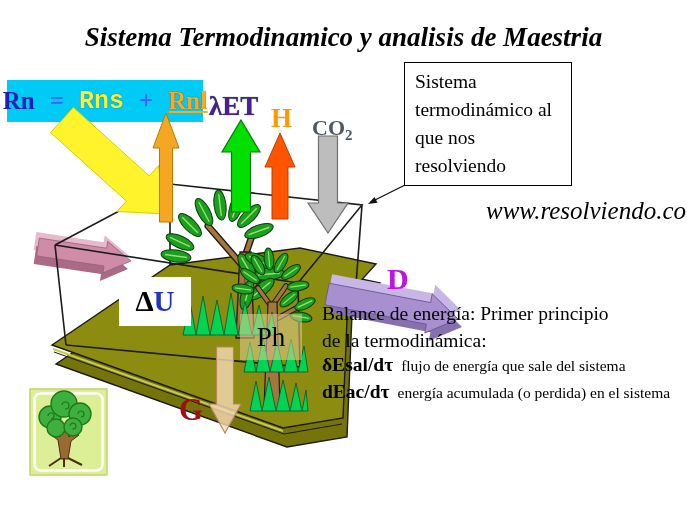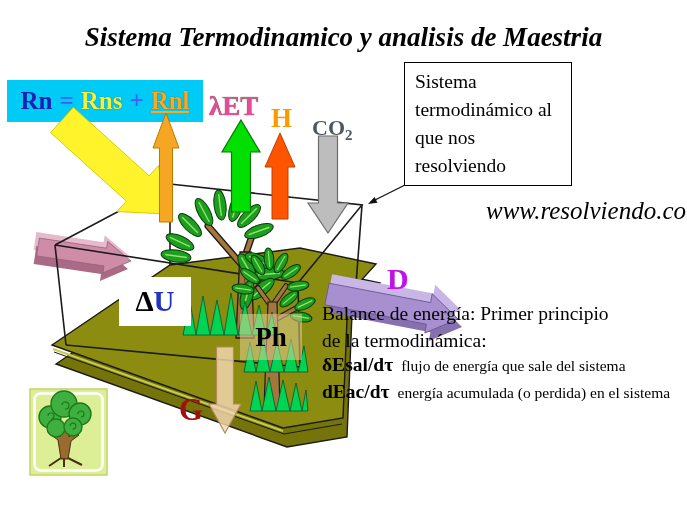--- a/index.html
+++ b/index.html
@@ -3,38 +3,38 @@
 <meta charset="utf-8">
 <style>
   html,body{margin:0;padding:0;background:#fff;}
   #stage{position:relative;width:687px;height:506px;overflow:hidden;background:#fff;
          font-family:"Liberation Serif",serif;}
   .abs{position:absolute;}
   #title{top:22px;left:0;right:0;text-align:center;font-size:27px;font-weight:bold;
          font-style:italic;color:#000;z-index:5;}
   
   #rn-panel{left:7px;top:80px;width:196px;height:42px;background:#00CBF7;z-index:1;
-            display:flex;align-items:center;justify-content:center;gap:7px;
+            display:flex;align-items:center;justify-content:center;gap:15px;
             font-size:25px;font-weight:bold;}
   #rn-panel .rn{color:#1F1FB4;}
   #rn-panel .op{color:#3E5CFF;}
-  #rn-panel .rns{color:#F2F23E;text-shadow:0 0 1px #223366;}
+  #rn-panel .rns{color:#F2F23E;text-shadow:0 0 1px #223366;font-family:Liberation Mono, monospace;}
   #rn-panel .rnl{color:#FFA81F;text-shadow:0 0 1px #553300;text-decoration:underline;}
   svg#diagram{position:absolute;left:0;top:0;z-index:2;}
   .flux{position:absolute;font-weight:bold;z-index:5;line-height:1;}
-  #lbl-let{left:209px;top:93px;font-size:27px;color:#ec4899;text-shadow:0 0 1px #005500;}
+  #lbl-let{left:209px;top:93px;font-size:27px;color:#4c1d95;text-shadow:0 0 1px #005500;}
   #lbl-h{left:271px;top:105px;font-size:27px;color:#FF9900;}
   #lbl-co2{left:312px;top:117px;font-size:22px;color:#4D5766;}
   #lbl-co2 sub{font-size:15px;}
   #lbl-du{left:119px;top:277px;width:72px;height:49px;background:#fff;z-index:4;
           display:flex;align-items:center;justify-content:center;font-size:29px;font-weight:bold;}
   #lbl-du .u{color:#2233C0;}
   #lbl-ph{left:240px;top:314px;width:62px;height:46px;background:rgba(226,207,146,0.55);
           z-index:4;display:flex;align-items:center;justify-content:center;
-          font-size:27px;font-weight:bold;color:#000;}
+          font-size:27px;font-weight:normal;color:#000;}
   #lbl-g{left:179px;top:394px;font-size:31px;color:#A01010;}
   #lbl-d{left:387px;top:264px;font-size:30px;color:#BE12E8;}
   #sys-note{left:404px;top:62px;width:146px;background:#fff;border:1.6px solid #000;
             padding:5px 10px;font-size:19.5px;line-height:28px;color:#000;z-index:3;}
   #website{right:1px;top:197px;font-size:25px;font-weight:normal;font-style:italic;
            color:#000;white-space:nowrap;z-index:5;}
   #balance{left:322px;top:300px;width:364px;color:#000;z-index:5;}
   #balance .hd{font-size:19.5px;line-height:27px;}
   #balance .eq{font-size:19.5px;font-weight:bold;margin:6px 0 5px 0;white-space:nowrap;}
   #balance .eq .unit{font-weight:normal;margin-left:14px;}

